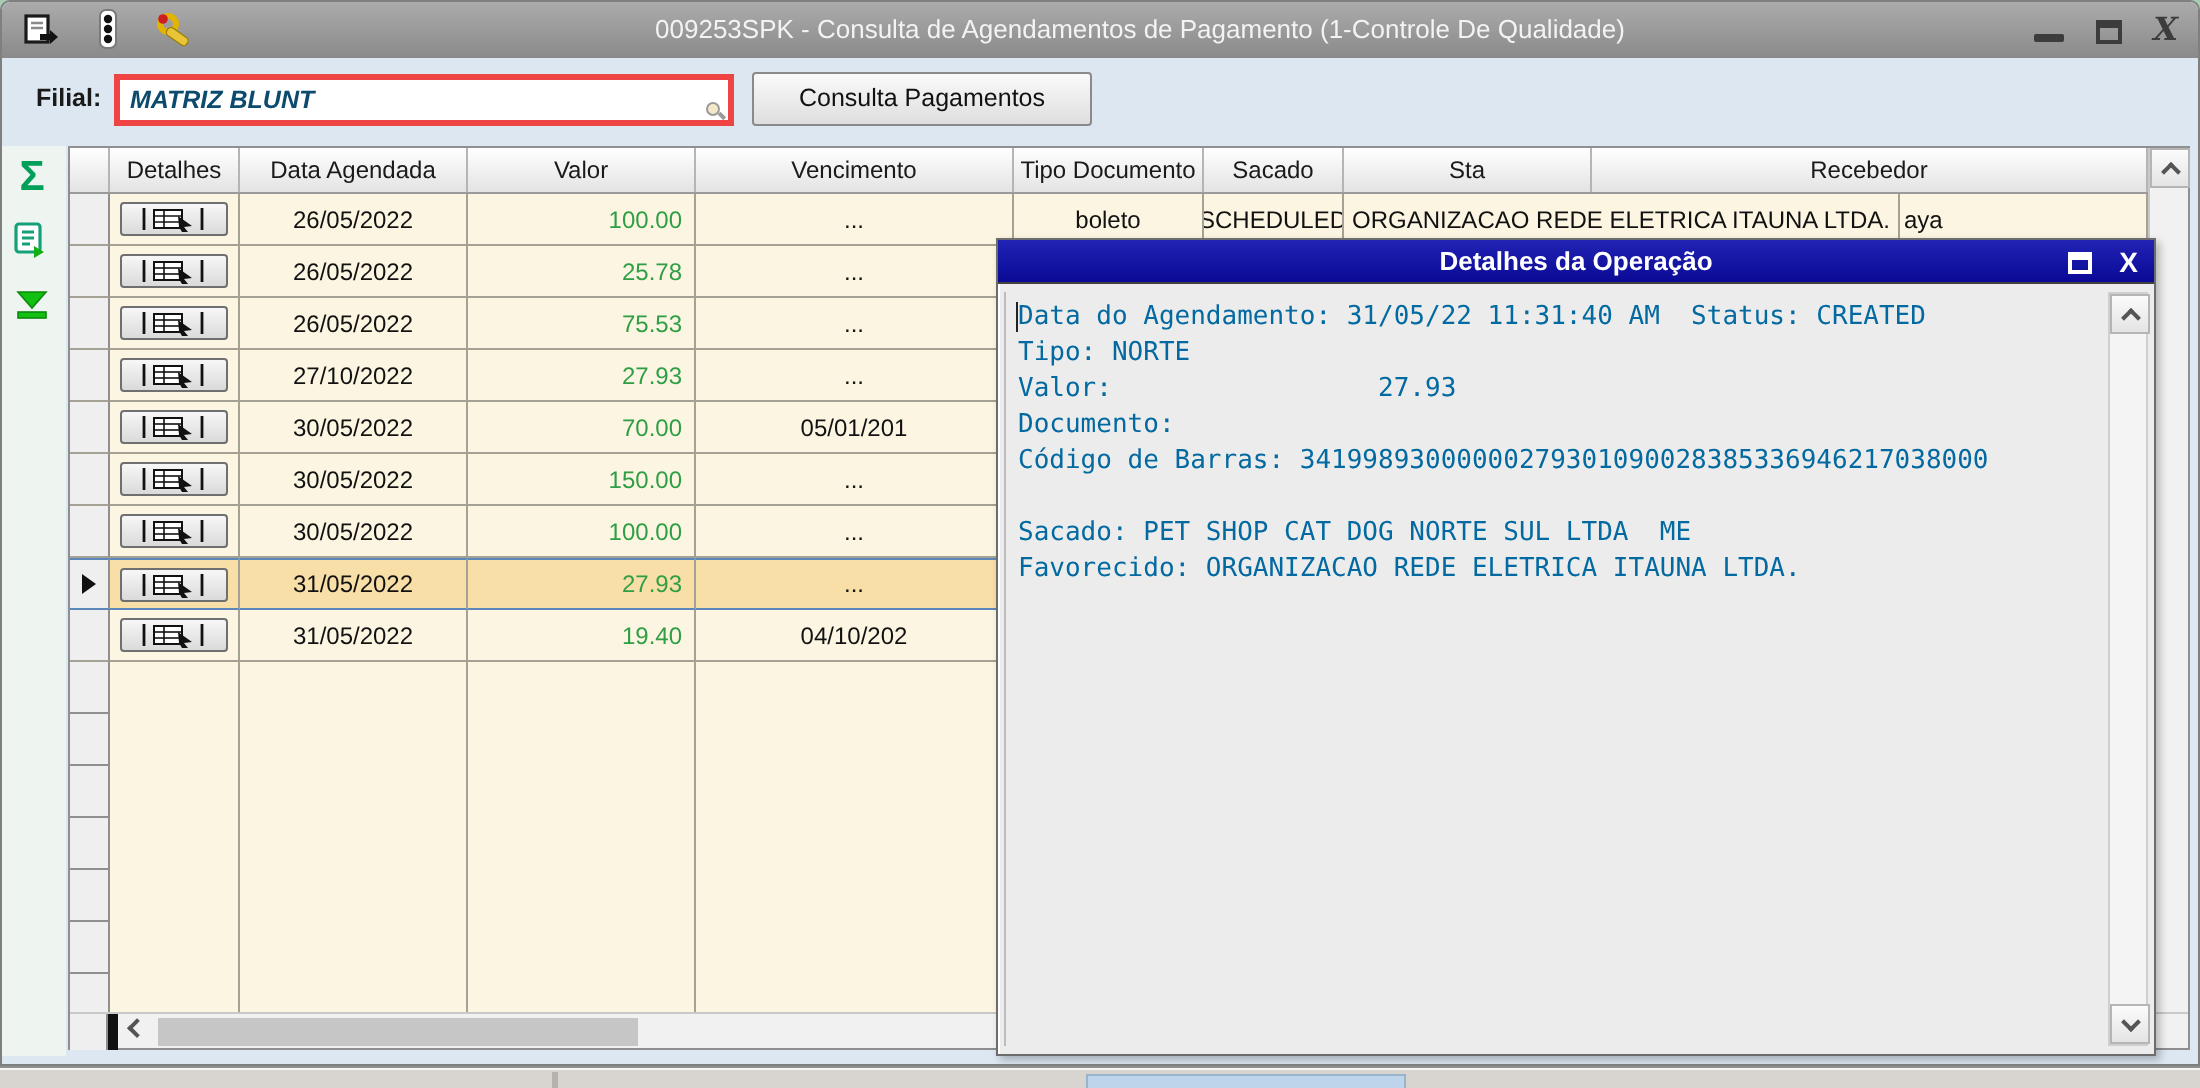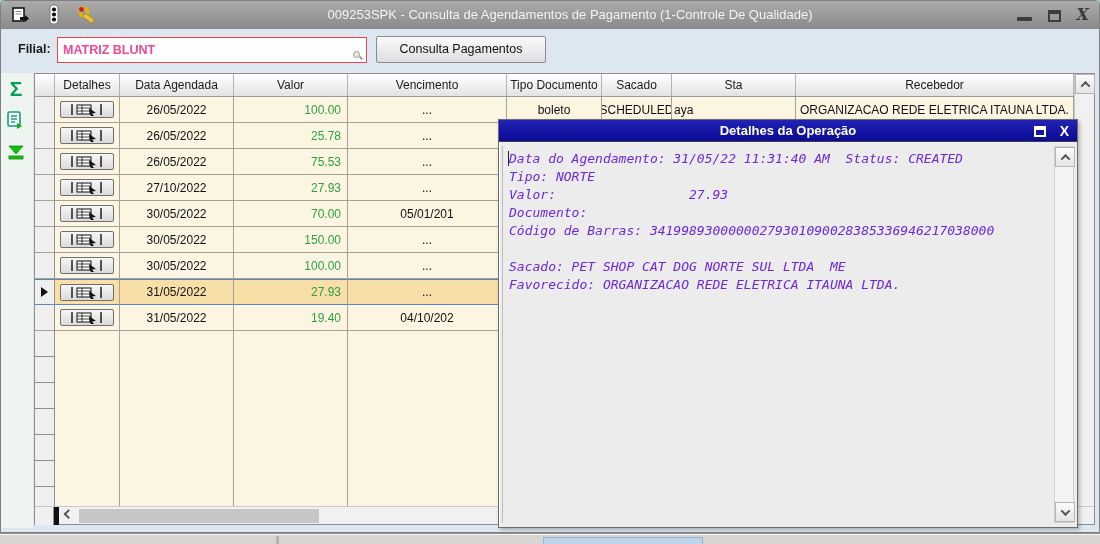--- a/index.html
+++ b/index.html
@@ -20,22 +20,22 @@
   .win-controls { position:absolute; right:10px; top:5px; display:flex; gap:16px; align-items:center; }
   .ctl-min { width:15px; height:4px; background:#3c3c3c; border-radius:1px; margin-top:8px; }
   .ctl-max { width:13px; height:12px; border:2px solid #3c3c3c; border-top-width:4px; margin-top:2px; }
   .ctl-x   { color:#3c3c3c; font-weight:bold; font-size:16px; font-family:"DejaVu Serif", serif;
              font-style:italic; line-height:18px; }
 
   
   .filial-row { position:absolute; left:0; top:34px; height:30px; width:100%; }
   .filial-label { position:absolute; left:17px; top:7px; font-size:12.5px; font-weight:bold; color:#1a1a1a; }
   .filial-input { position:absolute; left:56px; top:2px; width:310px; height:26px;
-                  border:1px solid #ef4444; background:#fff; color:#ec4899; font-weight:600;
-                  font-size:12.5px; padding:0 16px 0 5px; font-family:"Liberation Sans",sans-serif; }
+                  border:3px solid #ef4444; background:#fff; color:#0c4a6e; font-weight:600;
+                  font-size:12.5px; padding:0 16px 0 5px; font-family:"Liberation Sans",sans-serif;font-style:italic; }
   .magnifier { position:absolute; left:352px; top:16px; width:9px; height:9px; }
   .magnifier .lens { position:absolute; width:7px; height:7px; border:1.5px solid #9a9a9a;
                      border-radius:50%; background:#f3e9c8; }
   .magnifier .handle { position:absolute; left:6px; top:6px; width:4px; height:1.8px;
                        background:#9a9a9a; transform:rotate(45deg); }
   .consulta-btn { position:absolute; left:375px; top:1px; width:170px; height:27px;
                   background:linear-gradient(#fafafa,#dedede); border:1px solid #8a8a8a;
                   border-radius:2px; font-size:12.5px; color:#111; text-align:center; line-height:25px; }
 
   
@@ -93,21 +93,21 @@
   .popup-titlebar { position:relative; height:22px; background:linear-gradient(#2222b4,#0a0a96);
                     border-bottom:1px solid #404040; }
   .popup-title { position:absolute; left:0; right:0; top:3px; text-align:center; color:#fff;
                  font-weight:bold; font-size:13px; }
   .popup-controls { position:absolute; right:8px; top:3px; display:flex; gap:14px; align-items:center; }
   .pctl-max { width:12px; height:11px; border:2px solid #fff; border-top-width:4px; margin-top:1px; }
   .pctl-x { color:#fff; font-weight:bold; font-size:14px; line-height:16px; }
   .popup-body { position:absolute; left:3px; top:26px; right:24px; bottom:4px;
                 background:#ececec; border-left:1px solid #bdbdbd; padding:4px 0 0 6px; }
   .popup-text { font-family:"DejaVu Sans Mono","Liberation Mono",monospace; font-size:13px;
-                line-height:18px; color:#6d28d9; white-space:pre;font-style:italic; }
+                line-height:18px; color:#0369a1; white-space:pre; }
   .caret { position:absolute; left:5px; top:5px; width:1px; height:15px; background:#222; }
   .popup-vscroll { position:absolute; right:3px; top:26px; width:20px; bottom:4px;
                    background:#f4f4f4; border:1px solid #cfcfcf; display:flex;
                    flex-direction:column; justify-content:space-between; }
 
   
   .bottom-strip { position:absolute; left:0; top:533px; width:1100px; height:11px;
                   background:#d8d5d0; border-top:1px solid #8e8e8e; box-shadow:0 1px 0 #f6f6f6 inset; }
   .strip-frag-blue { position:absolute; left:543px; top:3px; width:160px; height:8px;
                      background:#bdd4ea; border:1px solid #98b4cc; }
@@ -209,22 +209,22 @@
           <polygon points="19,5 26,10 22,10.5 24,13 21,13 19.5,10.5" fill="#111"></polygon>
           <line x1="31" y1="1" x2="31" y2="12" stroke="#111" stroke-width="1.4"></line>
         </svg>
       </div>
     </div>
     <div class="cell c-data">26/05/2022</div>
     <div class="cell c-val">100.00</div>
     <div class="cell c-ven">...</div>
     <div class="cell c-tip">boleto</div>
     <div class="cell c-sta">SCHEDULED</div>
+    <div class="cell c-rec">ORGANIZACAO REDE ELETRICA ITAUNA LTDA.</div>
     <div class="cell c-st2">aya</div>
-    <div class="cell c-rec">ORGANIZACAO REDE ELETRICA ITAUNA LTDA.</div>
   </div>
         <div class="grow">
     <div class="cell c-sel"></div>
     <div class="cell c-det">
       <div class="det-btn">
         <svg width="34" height="13" viewBox="0 0 34 13">
           <line x1="2" y1="1" x2="2" y2="12" stroke="#111" stroke-width="1.4"></line>
           <rect x="7" y="2" width="14" height="9" fill="#fff" stroke="#111" stroke-width="1"></rect>
           <line x1="7" y1="5" x2="21" y2="5" stroke="#111" stroke-width="0.8"></line>
           <line x1="7" y1="8" x2="21" y2="8" stroke="#111" stroke-width="0.8"></line>

